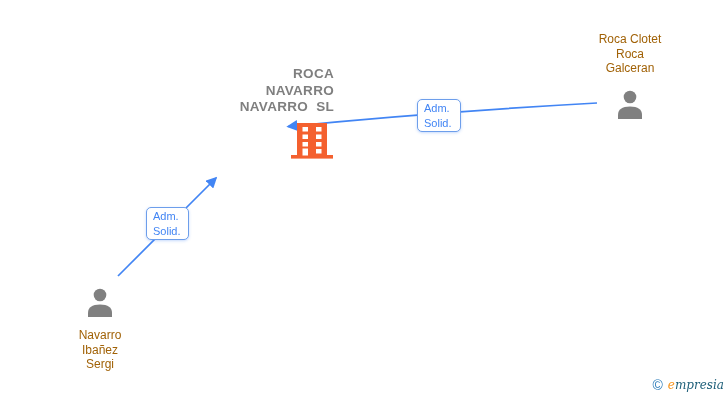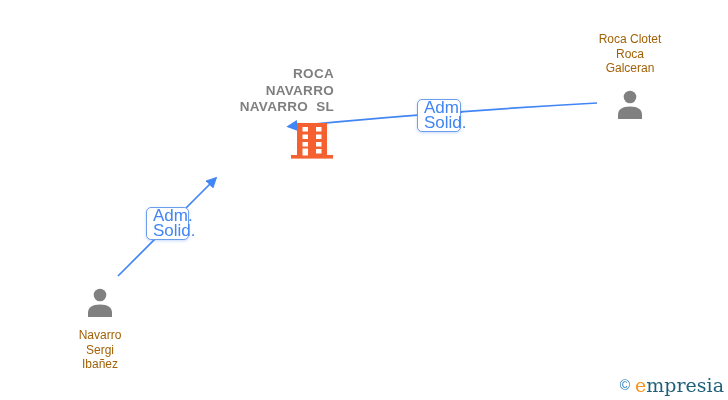--- a/index.html
+++ b/index.html
@@ -32,41 +32,42 @@
   }
   .icon-wrap { display: block; }
   .edge-label {
     position: absolute;
     box-sizing: border-box;
     background: #ffffff;
     border: 1.5px solid #6D9EEB;
     border-radius: 5px;
     box-shadow: 0 1px 3px rgba(66,133,244,0.30);
     color: #4285F4;
-    font-size: 17px;
+    font-size: 11px;
     line-height: 14.5px;
     padding: 1px 4px 18px 6px;
     text-align: left;
   }
   .logo {
     position: absolute;
     right: 4px;
     bottom: 5px;
     display: flex;
     align-items: center;
     gap: 5px;
     cursor: pointer;
   }
   .logo .copyright {
     font-size: 14px;
     line-height: 14px;
   }
   .logo .brand {
     font-family: "DejaVu Serif", serif;
-    font-size: 19px;
+    font-style: italic;
+    font-size: 12px;
     line-height: 20px;
   }
 </style>
 </head>
 <body>
 
 <div class="canvas">
 
   <svg class="edges-svg" width="728" height="400" viewBox="0 0 728 400">
     <defs>
@@ -116,22 +117,22 @@
 
   <div class="node" style="left:48px; top:287px; width:104px;">
     <span class="icon-wrap">
       <svg width="32" height="30" viewBox="0 0 32 30">
         <circle cx="16" cy="8" r="6.3" fill="#808080"></circle>
         <path d="M 4 30 L 4 26 Q 4 17.5 16 17.5 Q 28 17.5 28 26 L 28 30 Z" fill="#808080"></path>
       </svg>
     </span>
     <div class="person-name" style="margin-top:7px;">
       <div>Navarro</div>
+      <div>Ibañez</div>
       <div>Sergi</div>
-      <div>Ibañez</div>
     </div>
   </div>
 
   <div class="edge-label" style="left:417px; top:99px; width:44px; height:33px;">
     <div>Adm.</div>
     <div>Solid.</div>
   </div>
   <div class="edge-label" style="left:146px; top:207px; width:43px; height:33px;">
     <div>Adm.</div>
     <div>Solid.</div>

